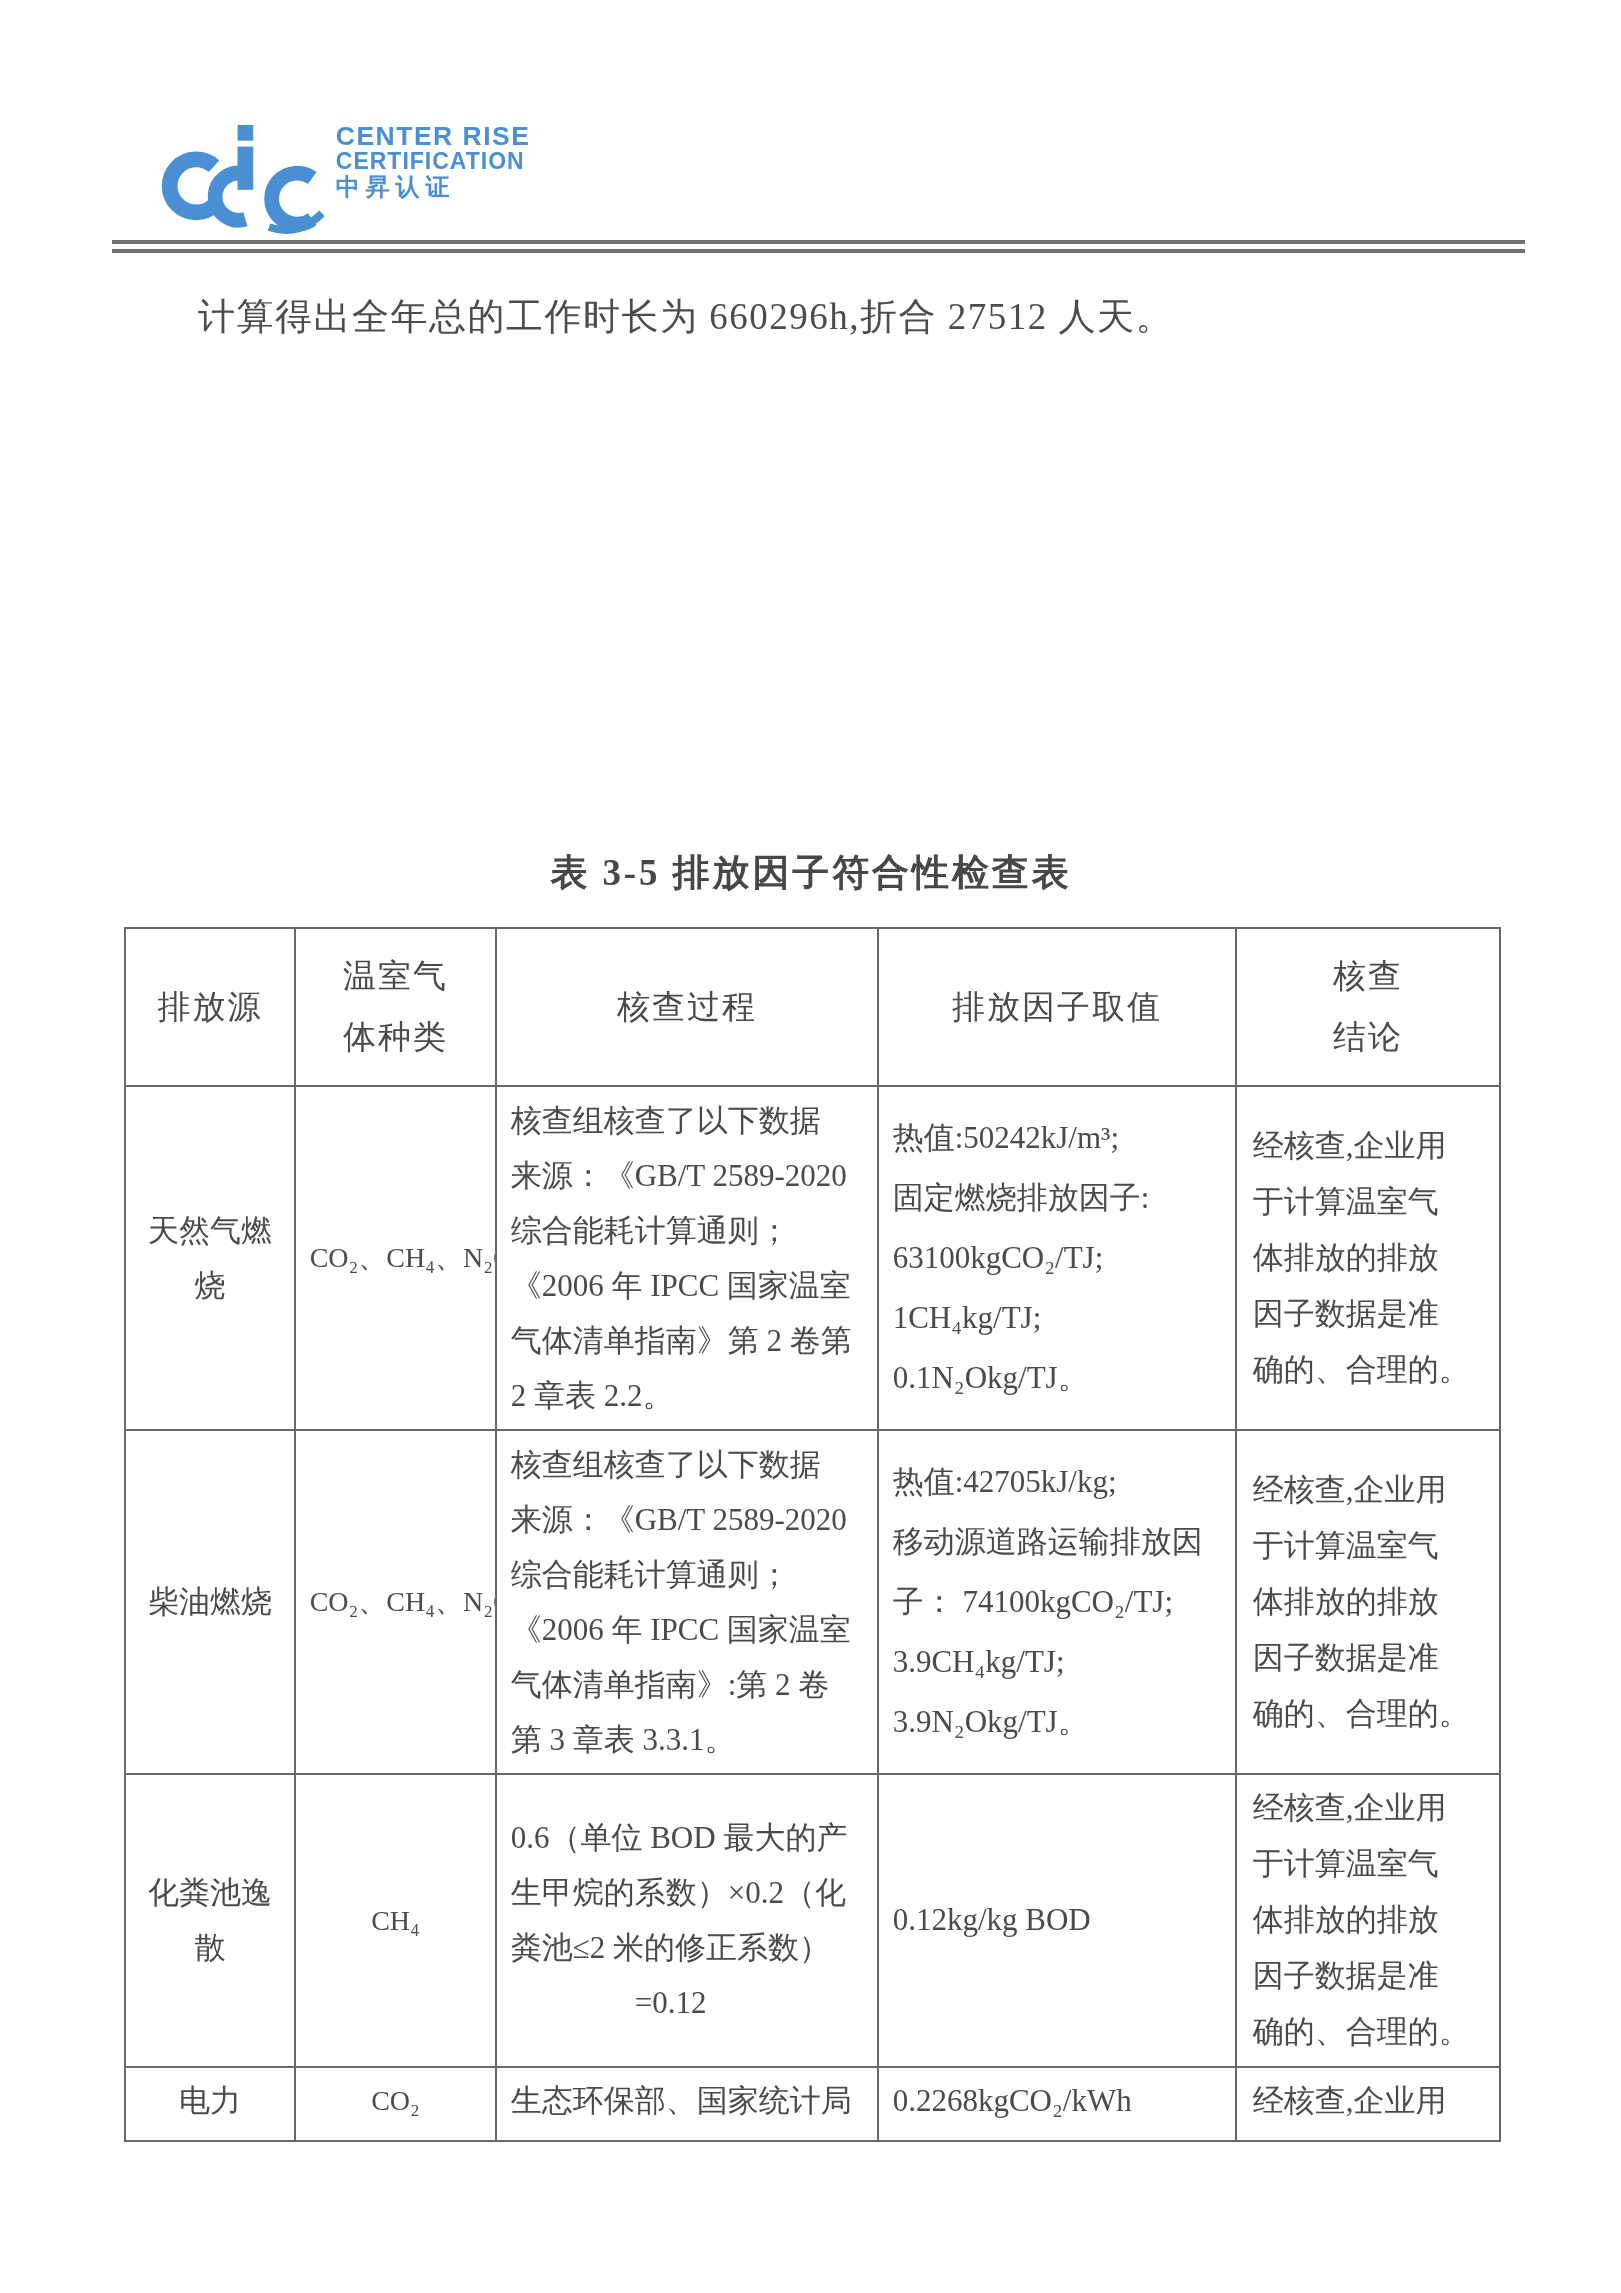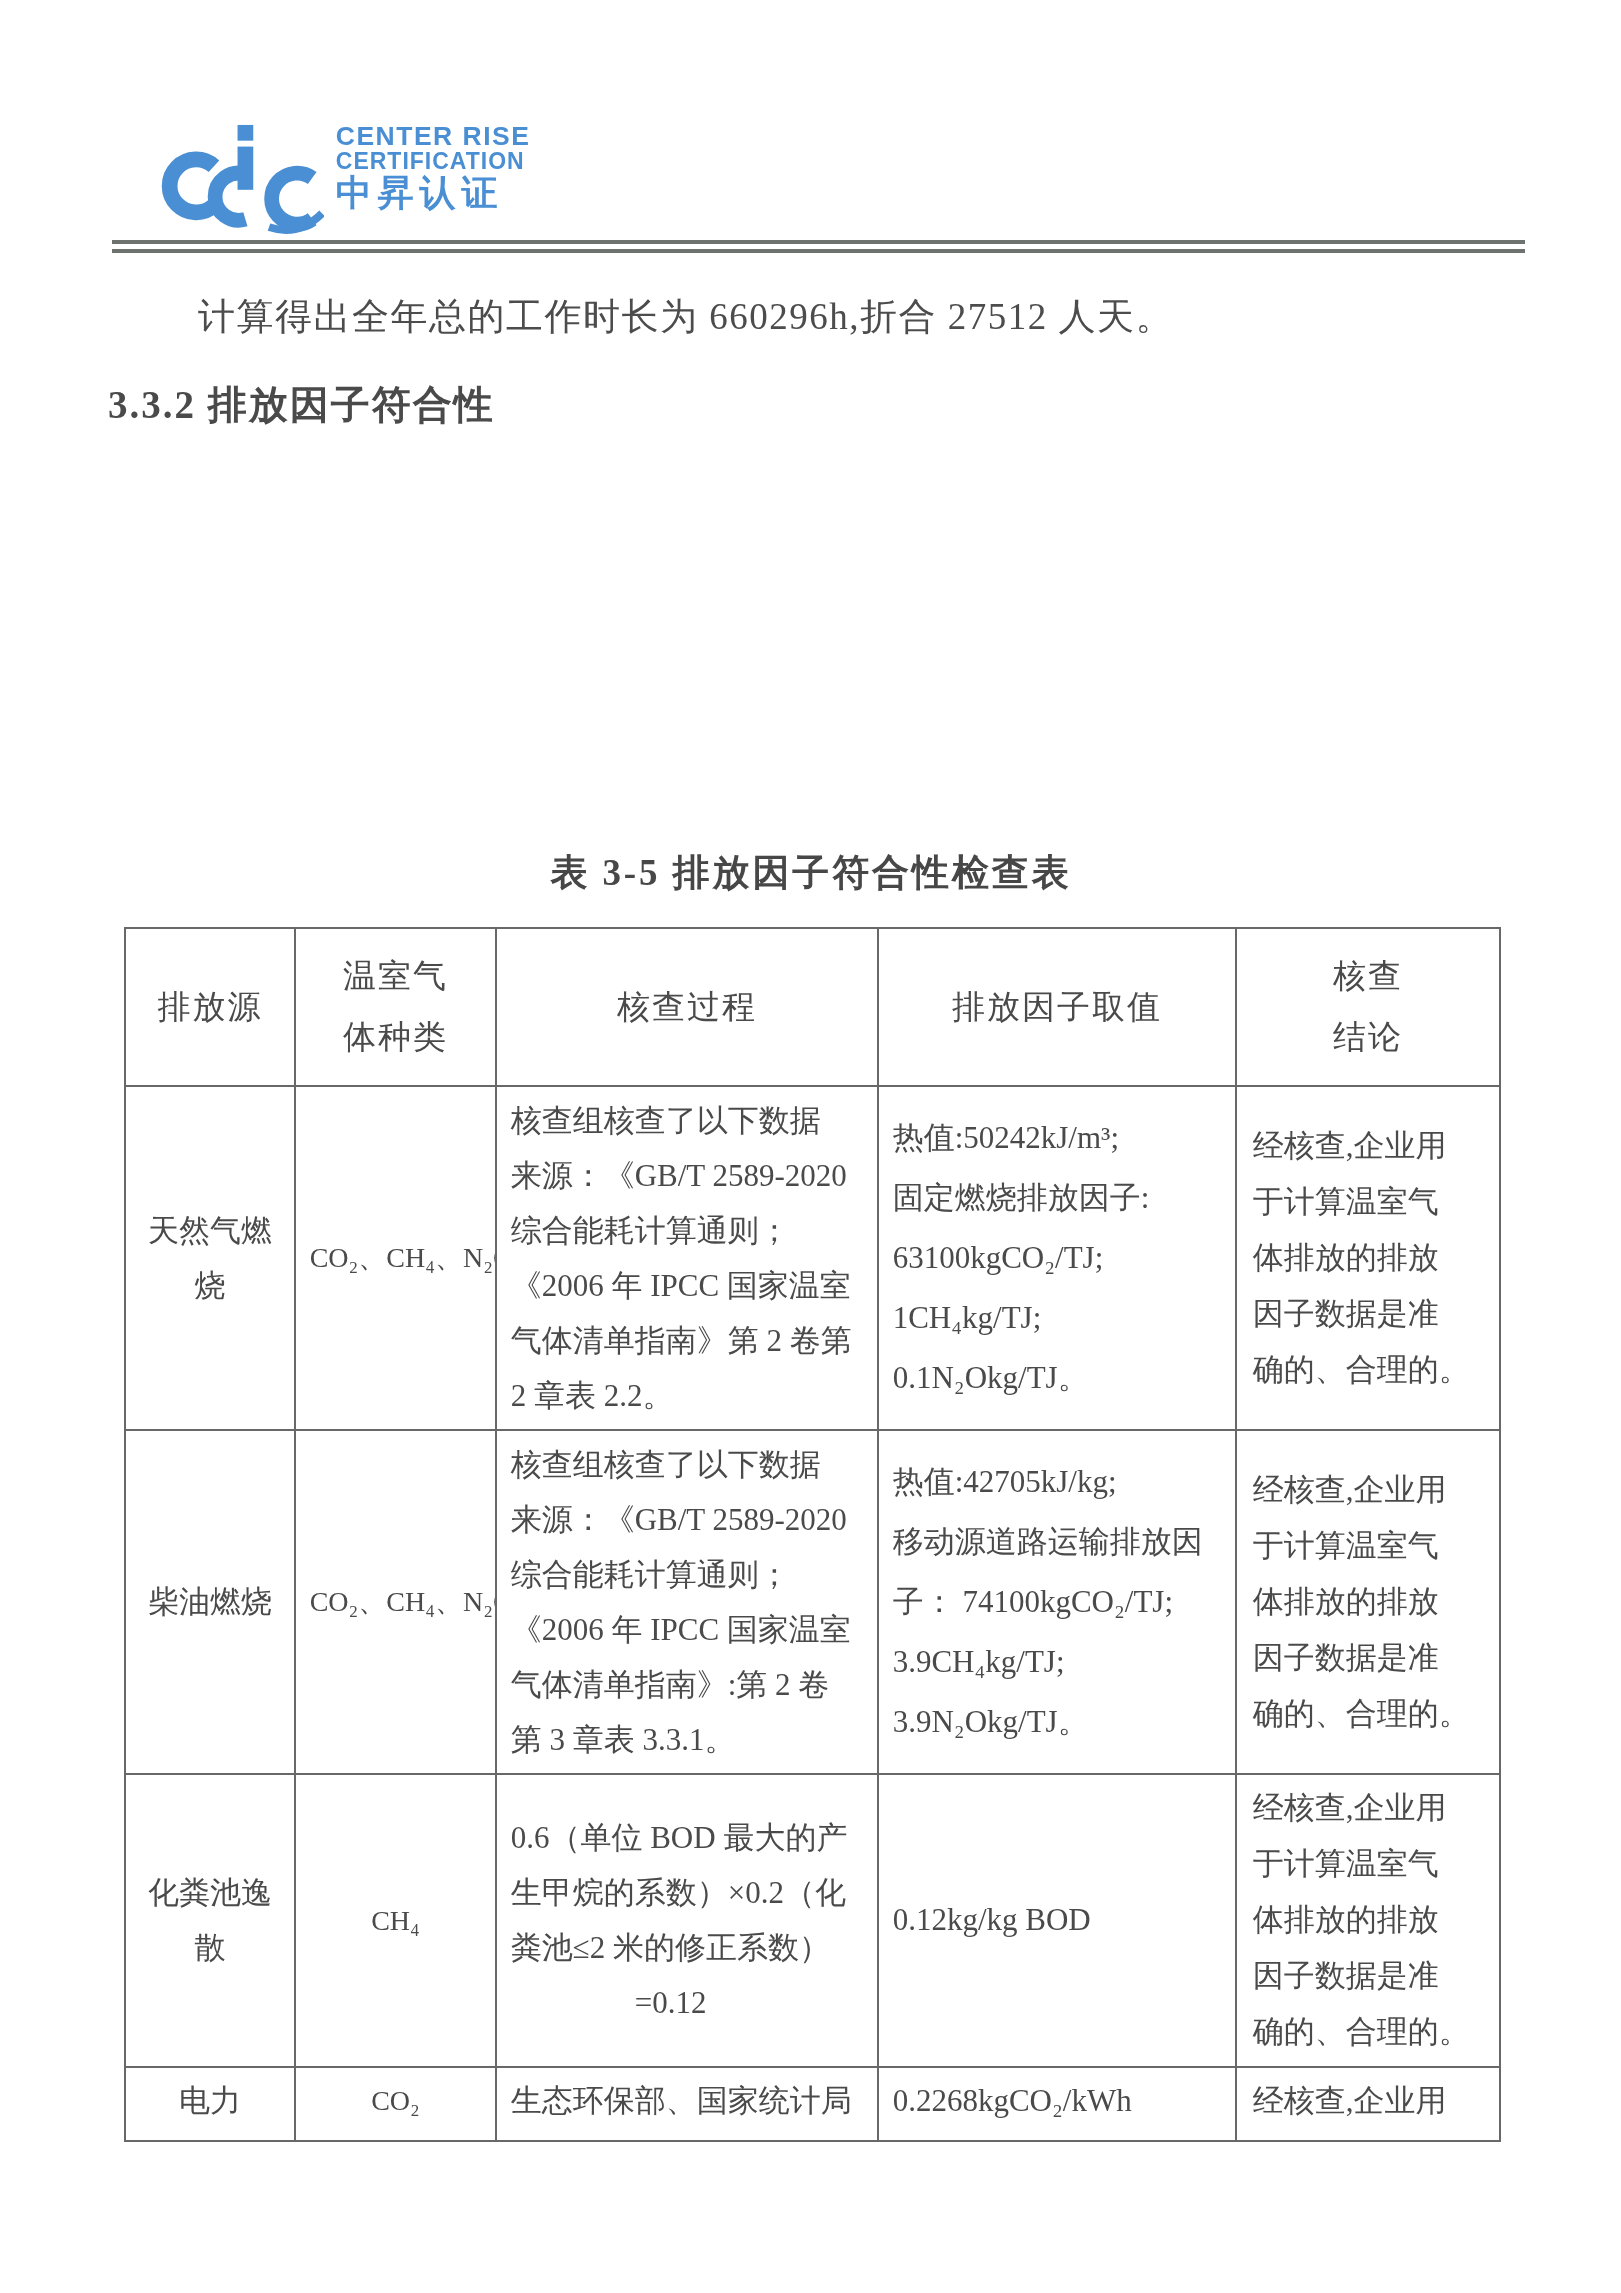--- a/index.html
+++ b/index.html
@@ -7,21 +7,21 @@
     position:relative; width:1621px; height:2294px; background:#ffffff;
     font-family:"Liberation Serif","DejaVu Serif",serif; color:#4c4c4c;
     overflow:hidden; margin:0 auto;
   }
   
   .logo { position:absolute; left:155px; top:123px; display:flex; gap:11.8px; }
   .logo-mark svg { display:block; }
   .logo-text { color:#4a8fd3; line-height:1.02; font-family:"Liberation Sans","DejaVu Sans",sans-serif; }
   .lt1 { font-size:26.5px; font-weight:bold; letter-spacing:1.5px; }
   .lt2 { font-size:23px; font-weight:bold; letter-spacing:1px; }
-  .lt3 { font-size:36px; font-weight:bold; letter-spacing:5.9px; margin-top:2px; }
+  .lt3 { font-size:24px; font-weight:bold; letter-spacing:5.9px; margin-top:2px; }
   
   .rule { position:absolute; left:112px; top:240px; width:1413px; }
   .rule .r1 { height:3.9px; background:#6d726f; margin-bottom:4.9px; }
   .rule .r2 { height:3.9px; background:#6d726f; }
   
   .intro { position:absolute; left:124px; top:292px; width:1382px; font-size:37px; text-indent:2em; letter-spacing:1.5px; white-space:nowrap; }
   .heading { position:absolute; left:108px; top:378px; font-size:39px; font-weight:600; letter-spacing:2px; color:#4a4a4a; }
   .para { position:absolute; left:124px; top:451px; width:1380px; font-size:37px; }
   .para .line { height:74px; line-height:74px; white-space:nowrap; overflow:visible; }
   .para .just { text-align:justify; text-align-last:justify; }
@@ -66,21 +66,20 @@
     </div>
   </div>
 
   <div class="rule">
     <div class="r1"></div>
     <div class="r2"></div>
   </div>
 
   <div class="intro">计算得出全年总的工作时长为 660296h,折合 27512 人天。</div>
 
-  <div class="heading">3.3.2 排放因子符合性</div>
 
 
   <div class="tbl-title">表 3-5 排放因子符合性检查表</div>
 
   <table class="ctable">
     <colgroup>
       <col style="width:170px">
       <col style="width:201px">
       <col style="width:382px">
       <col style="width:358px">

